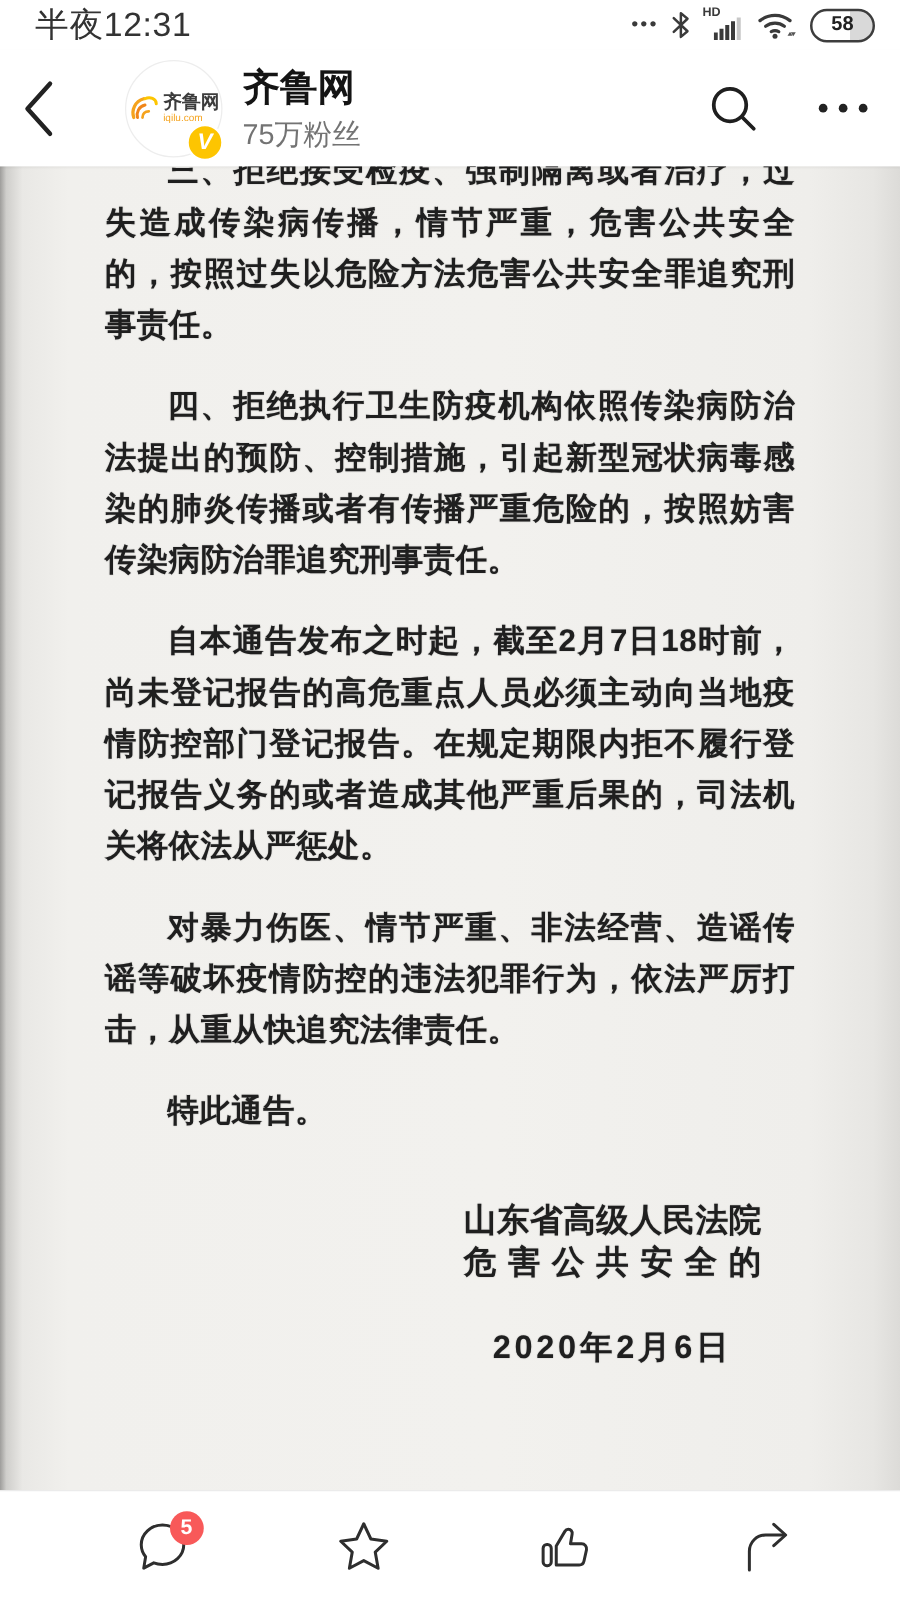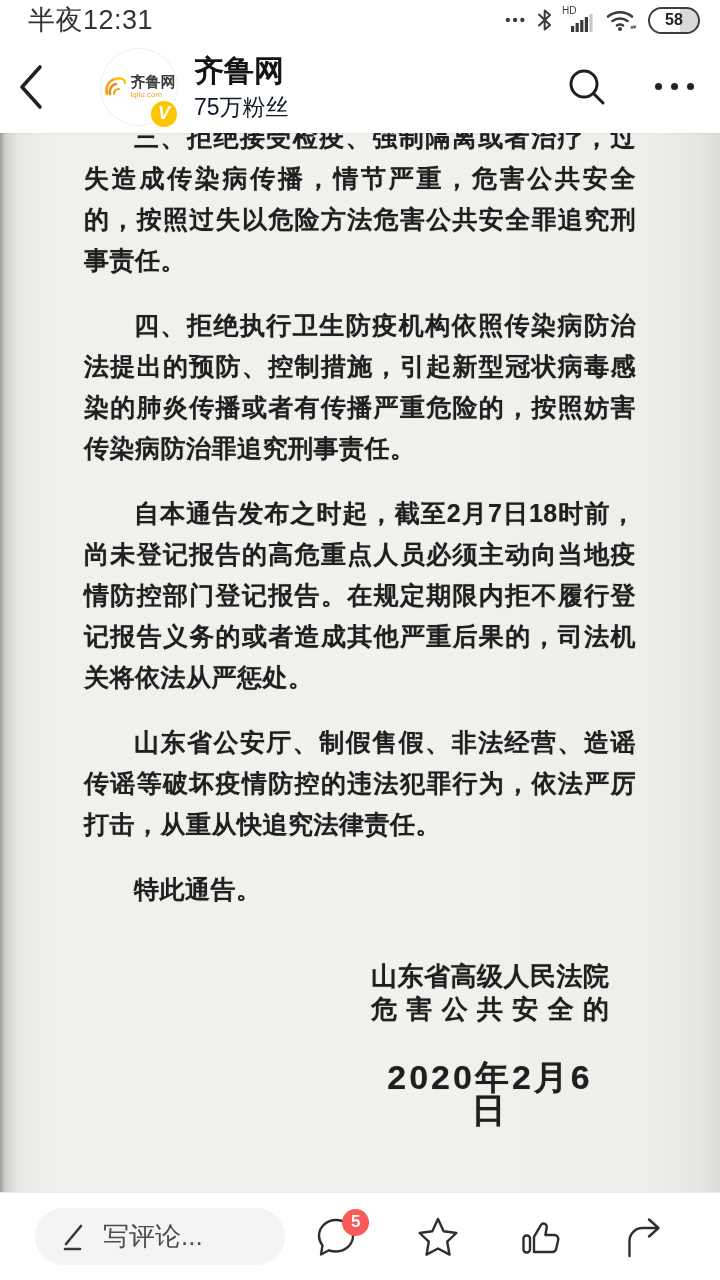--- a/index.html
+++ b/index.html
@@ -10,21 +10,21 @@
   }
   
   .status-bar{
     height:40px;background:#fff;display:flex;align-items:center;
     padding:0 20px 0 28px;box-sizing:border-box;color:#333;
   }
   .sb-time{font-size:27px;font-weight:500;letter-spacing:.5px;}
   .sb-right{margin-left:auto;display:flex;align-items:center;gap:9px;}
   .sb-dots{font-size:15px;letter-spacing:2px;color:#3a3a3a;font-weight:700;transform:translateY(-1px);}
   .sb-signal{position:relative;width:34px;height:28px;}
-  .sb-hd{position:absolute;top:-1px;left:0;font-size:10px;font-weight:400;color:#3a3a3a;}
+  .sb-hd{position:absolute;top:-1px;left:0;font-size:10px;font-weight:700;color:#3a3a3a;}
   .sb-bars{position:absolute;bottom:2px;right:0;}
   .sb-battery{
     width:52px;height:27px;border:2.5px solid #3d3d3d;border-radius:14px;
     box-sizing:border-box;display:flex;align-items:center;justify-content:center;
     background:linear-gradient(90deg,#fff 62%,#d9d9d9 62%);
     font-size:16px;font-weight:600;color:#222;
   }
   
   .header{
     height:93px;background:#fff;display:flex;align-items:center;
@@ -42,21 +42,21 @@
   .logo-txt{display:flex;flex-direction:column;line-height:1;}
   .logo-title{font-size:15px;font-weight:700;color:#3c3c3c;}
   .logo-domain{font-size:8px;color:#f5a31d;margin-top:2px;}
   .v-badge{
     position:absolute;right:-2px;bottom:-4px;width:30px;height:30px;border-radius:50%;
     background:#fdc501;color:#fff;font-size:18px;font-weight:700;font-style:italic;
     display:flex;align-items:center;justify-content:center;border:2px solid #fff;box-sizing:border-box;
   }
   .header-text{margin-left:16px;display:flex;flex-direction:column;justify-content:center;}
   .h-title{font-size:30px;font-weight:700;color:#141414;line-height:34px;}
-  .h-sub{font-size:23px;color:#0f172a;margin-top:6px;line-height:26px;}
+  .h-sub{font-size:23px;color:#737373;margin-top:6px;line-height:26px;}
   .search-btn{margin-left:auto;margin-right:46px;display:flex;align-items:center;}
   .more-btn{display:flex;align-items:center;gap:9px;padding:6px 0;}
   .more-btn i{width:7px;height:7px;border-radius:50%;background:#222;display:block;}
   
   .content{
     position:relative;height:1059px;overflow:hidden;box-sizing:border-box;
     background:linear-gradient(90deg,#9e9d9b 0,#cfcecb 5px,#e9e8e5 18px,#f1f0ed 55px,
                #f2f1ee 55%,#efeeeb 90%,#e7e6e3 97%,#dcdbd8 100%);
   }
   .doc{
@@ -65,21 +65,21 @@
   }
   .doc p{
     margin:0 0 24px;font-size:25px;line-height:41px;letter-spacing:.5px;
     text-indent:2em;text-align:justify;
   }
   .sig-wrap{width:238px;margin:50px 27px 0 auto;}
   .sig-line{
     font-size:26px;line-height:33px;text-align:justify;text-align-last:justify;
     -moz-text-align-last:justify;
   }
-  .doc-date{margin-top:35px;font-size:34px;line-height:33px;text-align:center;letter-spacing:3px;}
+  .doc-date{margin-top:35px;font-size:26px;line-height:33px;text-align:center;letter-spacing:3px;}
   
   .bottom-bar{
     position:absolute;left:0;bottom:0;width:720px;height:88px;background:#fff;
     border-top:1px solid #ebebeb;box-sizing:border-box;display:flex;align-items:center;
     padding:0 26px 0 35px;
   }
   .comment-pill{
     width:250px;height:57px;border-radius:29px;background:#f4f4f5;
     display:flex;align-items:center;padding:0 0 0 26px;box-sizing:border-box;gap:16px;
   }
@@ -177,41 +177,32 @@
       <i></i>
       <i></i>
   </div>
 </div>
 
 <div class="content">
   <div class="doc">
     <p>三、拒绝接受检疫、强制隔离或者治疗，过失造成传染病传播，情节严重，危害公共安全的，按照过失以危险方法危害公共安全罪追究刑事责任。</p>
     <p>四、拒绝执行卫生防疫机构依照传染病防治法提出的预防、控制措施，引起新型冠状病毒感染的肺炎传播或者有传播严重危险的，按照妨害传染病防治罪追究刑事责任。</p>
     <p>自本通告发布之时起，截至2月7日18时前，尚未登记报告的高危重点人员必须主动向当地疫情防控部门登记报告。在规定期限内拒不履行登记报告义务的或者造成其他严重后果的，司法机关将依法从严惩处。</p>
-    <p>山东省公安厅、制假售假、非法经营、造谣传谣等破坏疫情防控的违法犯罪行为，依法严厉打击，从重从快追究法律责任。</p>
+    <p>对暴力伤医、情节严重、非法经营、造谣传谣等破坏疫情防控的违法犯罪行为，依法严厉打击，从重从快追究法律责任。</p>
     <p>特此通告。</p>
 
     <div class="sig-wrap">
       <div class="sig-line">山东省高级人民法院</div>
       <div class="sig-line">危害公共安全的</div>
       <div class="doc-date">2020年2月6日</div>
     </div>
   </div>
 </div>
 
 <div class="bottom-bar">
-  <div class="comment-pill">
-    <span>
-      <svg width="26" height="28" viewBox="0 0 26 28" fill="none" stroke="#3a3a3a" stroke-width="2.6" stroke-linecap="round">
-        <line x1="5" y1="21" x2="20" y2="3"></line>
-        <line x1="4" y1="26" x2="19" y2="26"></line>
-      </svg>
-    </span>
-    <span class="pill-text">写评论...</span>
-  </div>
 
   <div class="icon-btn">
     <span>
       <svg width="46" height="46" viewBox="0 0 46 46" fill="none" stroke="#2e2e2e" stroke-width="2.4" stroke-linejoin="round">
         <path d="M23 37.5c9.4 0 17-7 17-15.7S32.4 6 23 6 6 13.1 6 21.8c0 3.6 1.3 6.9 3.5 9.6L8 40.5l8-4.2c2.1.8 4.5 1.2 7 1.2z"></path>
       </svg>
     </span>
     <span class="badge">5</span>
   </div>
 

